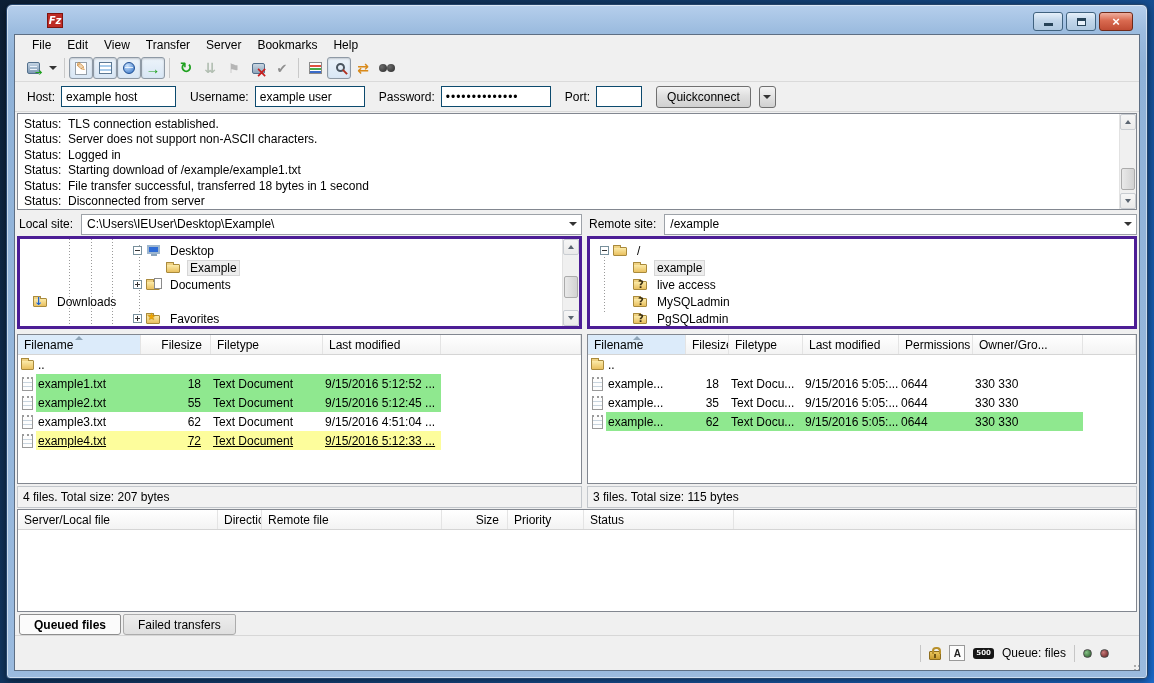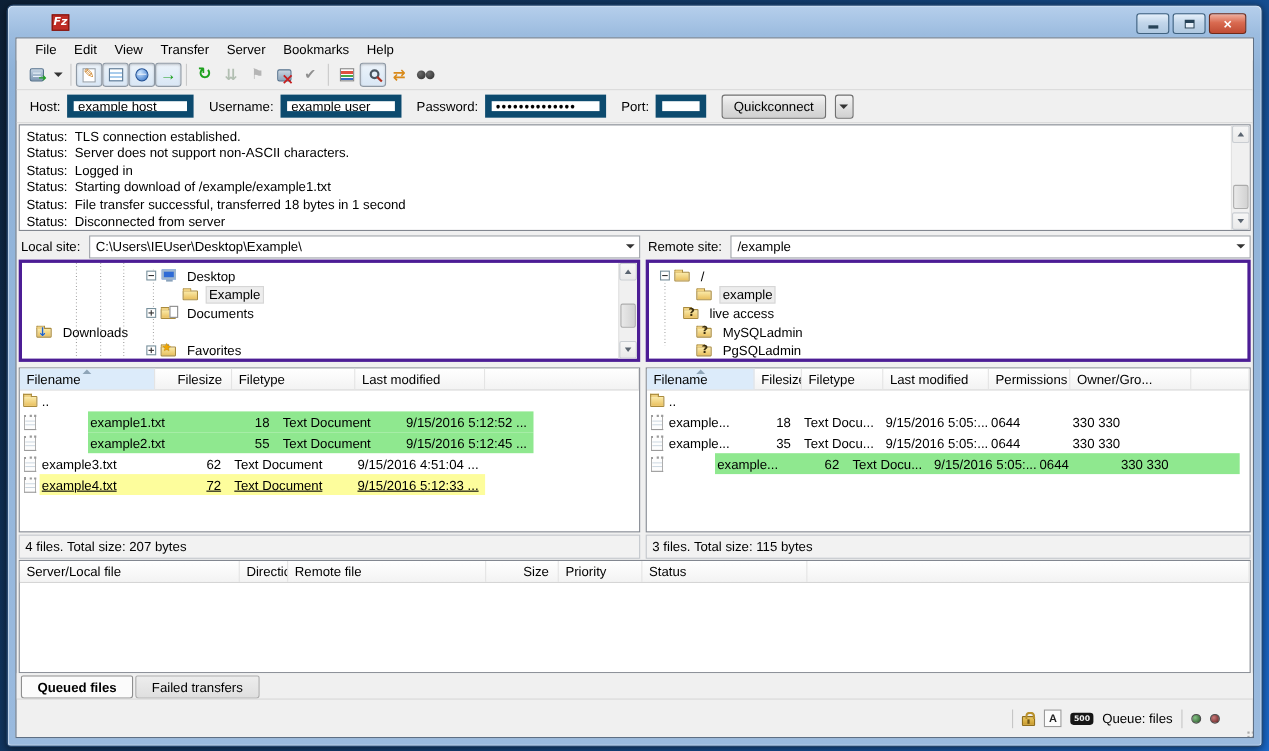--- a/index.html
+++ b/index.html
@@ -55,21 +55,21 @@
   .i-filter { width:13px; height:12px; border:1px solid #8A8A8A; background:linear-gradient(180deg,#FFF 0 2px,#E05040 2px 4px,#FFF 4px 5px,#49A949 5px 7px,#FFF 7px 8px,#3A6BC8 8px 10px,#FFF 10px 12px); }
   .i-mag { width:9px; height:9px; border:2px solid #4A5560; border-radius:50%; position:relative; margin:-2px -2px 0 0; }
   .i-mag::after { content:""; position:absolute; width:6px; height:2px; background:#B03020; transform:rotate(45deg); right:-5px; bottom:-3px; }
   .i-sync { color:#D98A1A; font-weight:bold; font-size:14px; }
   .i-bino { width:16px; height:9px; position:relative; }
   .i-bino::before,.i-bino::after { content:""; position:absolute; top:0; width:8px; height:8px; background:radial-gradient(circle at 35% 35%,#6A6A6A,#2A2A2A); border-radius:50%; }
   .i-bino::before { left:0; } .i-bino::after { right:0; }
 
   .quickconnect { height:30px; display:flex; align-items:center; gap:6px; padding-left:10px; border-bottom:1px solid #DADADA; }
   .quickconnect label { margin-left:8px; }
-  .qc-input { height:21px; border:6px solid #0c4a6e; background:#fff; padding:0 4px; font-size:12px; }
+  .qc-input { height:21px; border:1px solid #0c4a6e; background:#fff; padding:0 4px; font-size:12px; }
   .qc-host { width:115px; } .qc-user { width:110px; } .qc-pass { width:110px; letter-spacing:1px; } .qc-port { width:46px; }
   .qc-btn { height:22px; padding:0 10px; border:1px solid #707070; border-radius:3px; background:linear-gradient(#F4F4F4,#DFDFDF 45%,#D0D0D0); font-size:12px; margin-left:8px; }
   .qc-dd { width:17px; height:22px; border:1px solid #707070; border-radius:3px; background:linear-gradient(#F4F4F4,#D0D0D0); display:flex; align-items:center; justify-content:center; margin-left:2px; }
 
   .msglog { height:97px; margin:1px 2px 2px 2px; background:#fff; border:1px solid #828790; position:relative; padding:2px 22px 0 6px; overflow:hidden; }
   .logline { display:flex; height:15.5px; align-items:center; white-space:nowrap; }
   .logline .lab { width:44px; flex:none; }
   .vscroll { position:absolute; right:0; top:0; bottom:0; width:17px; background:#F0F0F0; border-left:1px solid #E2E2E2; }
   .sbtn { position:absolute; left:0; right:0; height:16px; background:linear-gradient(#F6F6F6,#EAEAEA); border:1px solid #C9CDD2; border-radius:2px; display:flex; align-items:center; justify-content:center; }
   .sbtn.up { top:0; } .sbtn.down { bottom:0; }
@@ -118,21 +118,21 @@
   .lbody { flex:1; position:relative; }
   .lrow { height:19px; display:flex; align-items:center; }
   .fic { width:18px; display:flex; justify-content:center; flex:none; }
   .ficon-folder { width:13px; height:10px; background:linear-gradient(#FBEAA8,#E9C05F); border:1px solid #A98A3C; border-radius:1px; position:relative; margin-top:1px; }
   .ficon-folder::before { content:""; position:absolute; top:-3px; left:-1px; width:6px; height:2px; background:#F0D282; border:1px solid #A98A3C; border-bottom:none; }
   .ficon-doc { width:11px; height:14px; background:#FDFDFD; border:1px solid #9A9A9A; border-top:2px dotted #9A9A9A;
     background-image:repeating-linear-gradient(180deg,transparent 0 3px,#C9D5DF 3px 4px); }
   .hl { display:grid; height:100%; align-items:center; }
   .pane.local .hl { grid-template-columns:105px 70px 112px 118px; width:405px; }
   .pane.remote .hl { grid-template-columns:80px 43px 74px 96px 74px 110px; width:477px; }
-  .hl.green { background:var(--hlGreen,#8FE88F);margin-left:44px; }
+  .hl.green { background:var(--hlGreen,#8FE88F); }
   .hl.yellow { background:var(--hlYellow,#FDFD9C);text-decoration:underline; }
   .c { padding:0 4px 0 2px; white-space:nowrap; overflow:hidden; }
   .c.num { text-align:right; padding-right:10px; }
   .pstatus { height:22px; margin-top:2px; border:1px solid #C3C7CC; background:#F2F2F2; display:flex; align-items:center; padding:0 5px; }
 
   
   .queue { height:103px; margin:1px 2px 0 2px; background:#fff; border:1px solid #828790; display:flex; flex-direction:column; }
   .qheader { height:20px; display:grid; grid-template-columns:200px 44px 180px 66px 76px 150px 1fr; background:linear-gradient(#FFFFFF,#F3F3F3); border-bottom:1px solid #D5D5D5; }
 
   .tabsrow { height:23px; display:flex; align-items:center; padding:1px 0 0 4px; background:#F0F0F0; }
@@ -441,21 +441,21 @@
               </span>
             <span class="tlabel">/</span>
           </div>
           <div class="titem" style="padding-left:30px">
             <span class="exp none"></span>
             <span class="ticon">
                 <span class="fold"></span>
               </span>
             <span class="tlabel sel">example</span>
           </div>
-          <div class="titem" style="padding-left:18px">
+          <div class="titem" style="padding-left:30px">
             <span class="exp none"></span>
             <span class="ticon q">
                 <span class="fold"></span>
               </span>
             <span class="tlabel">live access</span>
           </div>
           <div class="titem" style="padding-left:30px">
             <span class="exp none"></span>
             <span class="ticon q">
                 <span class="fold"></span>

